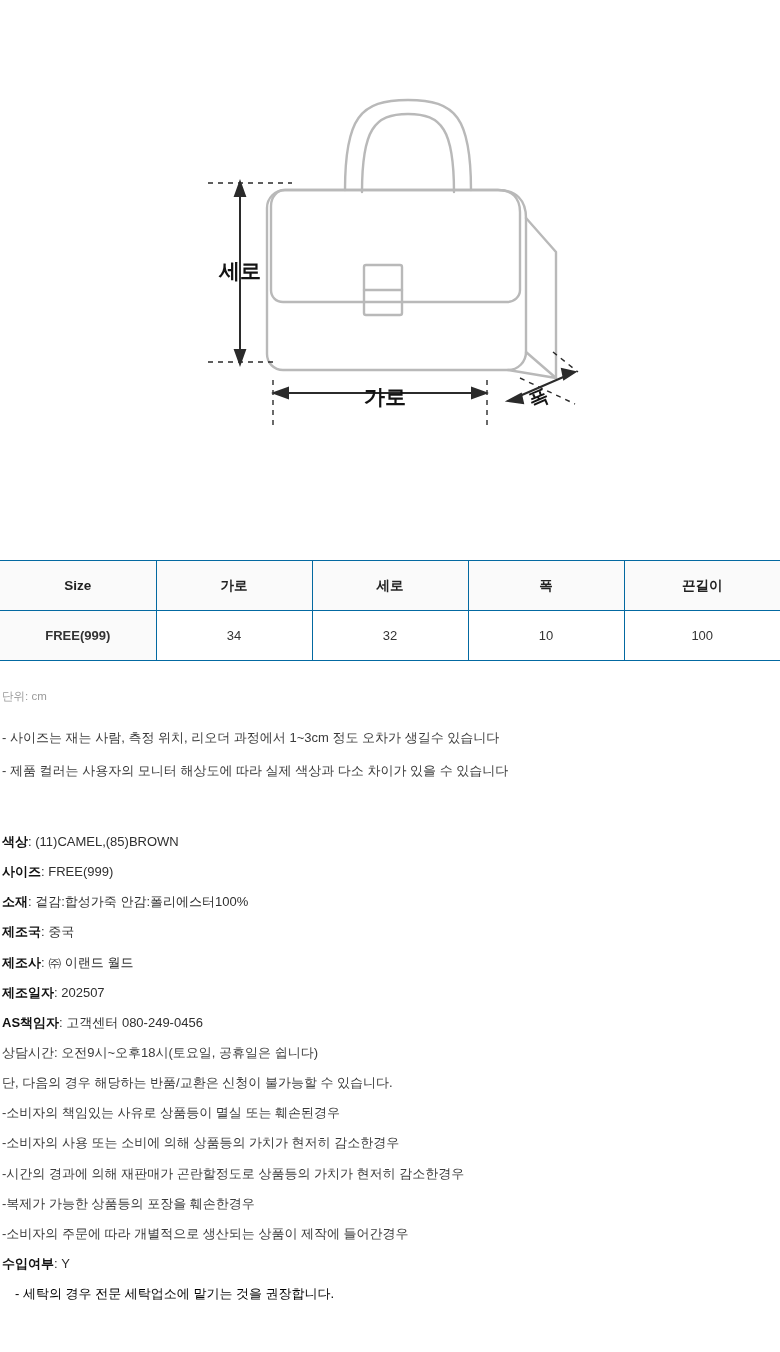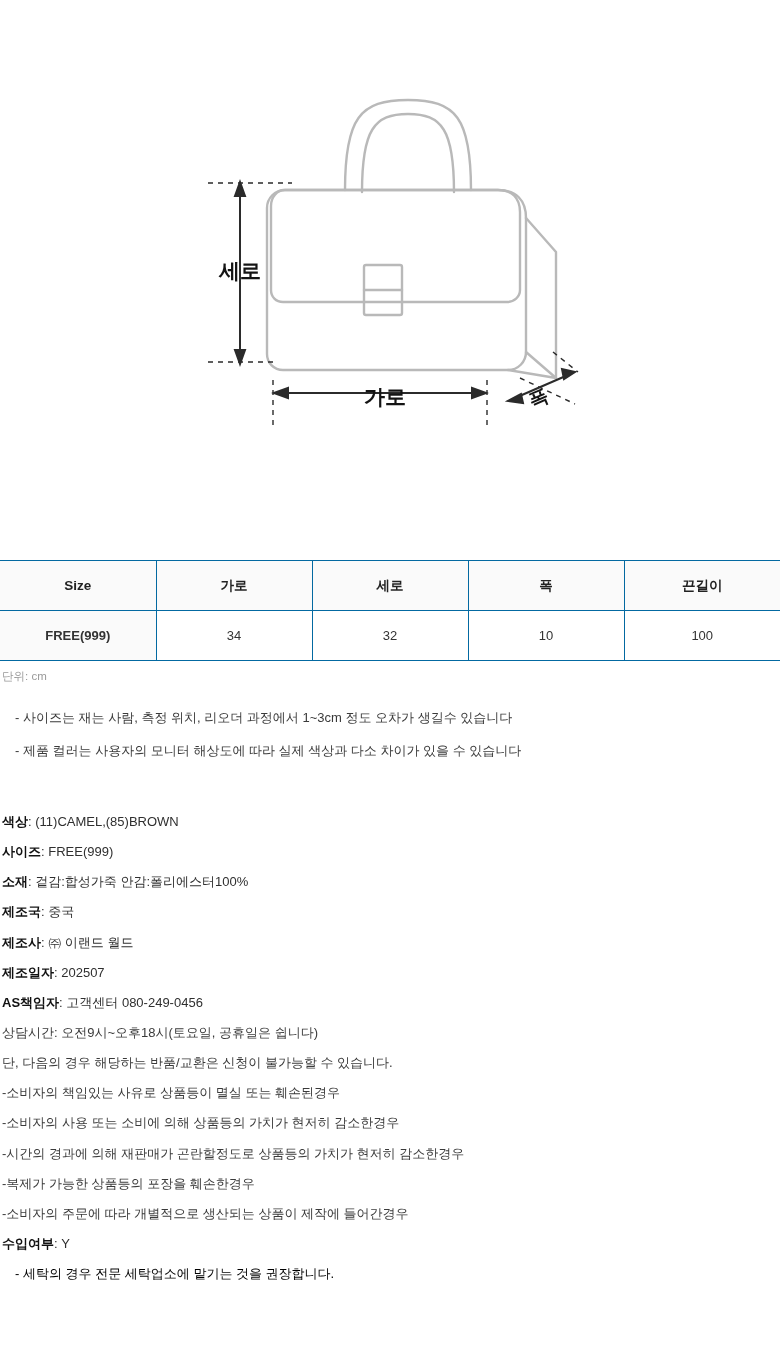--- a/index.html
+++ b/index.html
@@ -58,26 +58,26 @@
     font-weight: bold;
   }
   .size-table tr th:first-child,
   .size-table tr td:first-child { border-left: none; }
   .size-table tr th:last-child,
   .size-table tr td:last-child { border-right: none; }
 
   .unit-note {
     font-size: 11.5px;
     color: #9a9a9a;
-    margin: 8px 0 0 2px;
+    margin: 28px 0 0 2px;
   }
 
   .notes {
     margin-top: 24px;
-    padding-left: 15px;
+    padding-left: 2px;
   }
   .notes p {
     margin: 0 0 13px 0;
     font-size: 13px;
     color: #3a3a3a;
     line-height: 1.5;
   }
 
   
   .spec {

